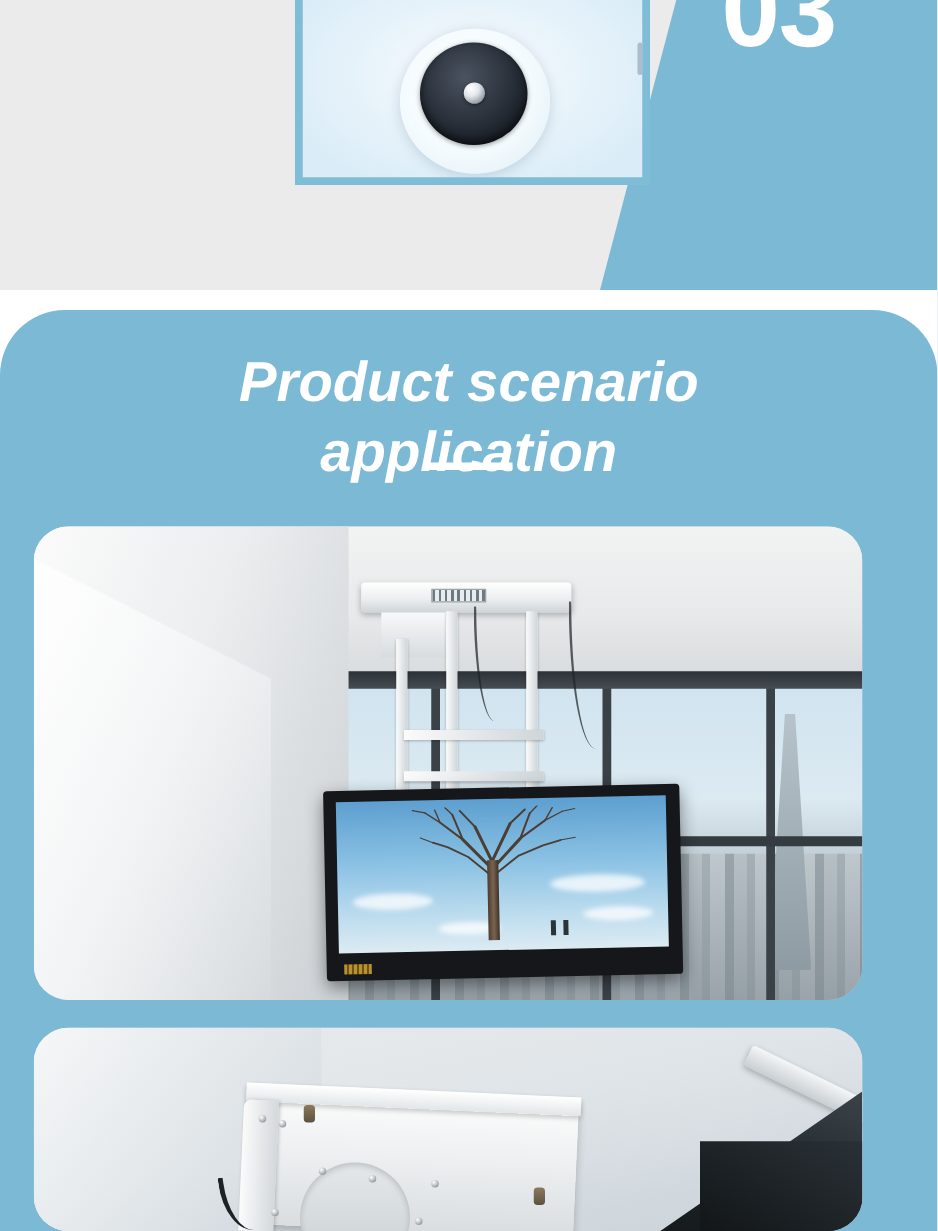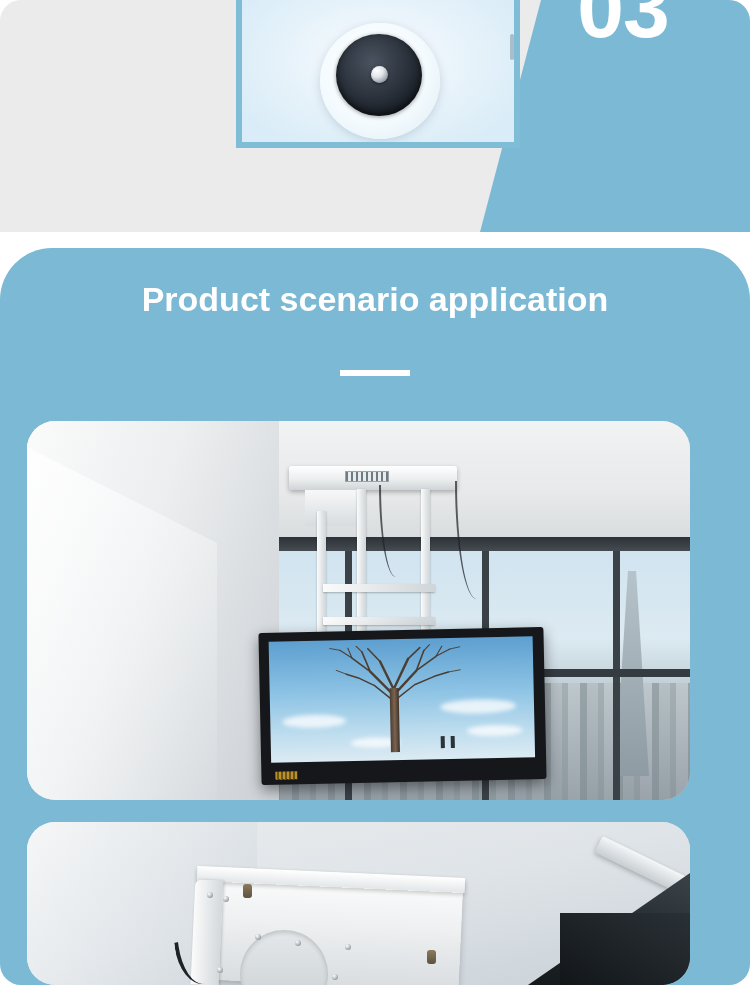--- a/index.html
+++ b/index.html
@@ -12,21 +12,20 @@
     width: 750px;
     height: 985px;
     overflow: hidden;
   }
   #page {
     position: relative;
     width: 750px;
     height: 985px;
     background: #ffffff;
     overflow: hidden;
-    border-radius: 21px;
   }
 
   
   .top-section {
     position: absolute;
     left: 0; top: 0;
     width: 750px;
     height: 232px;
     background: #ebebeb;
     overflow: hidden;
@@ -128,25 +127,26 @@
     border-top-left-radius: 52px;
     border-top-right-radius: 52px;
     overflow: hidden;
   }
   .panel-title {
     position: absolute;
     left: 0; top: 30px;
     width: 750px;
     text-align: center;
     color: #ffffff;
-    font-size: 34px;
+    font-size: 45px;
     font-weight: 700;
     line-height: 1.24;
     padding: 0 90px;
     box-sizing: border-box;
+    font-style: italic;
   }
   .title-underline {
     position: absolute;
     left: 50%; top: 122px;
     margin-left: -35px;
     width: 70px;
     height: 6px;
     background: #ffffff;
   }
 

